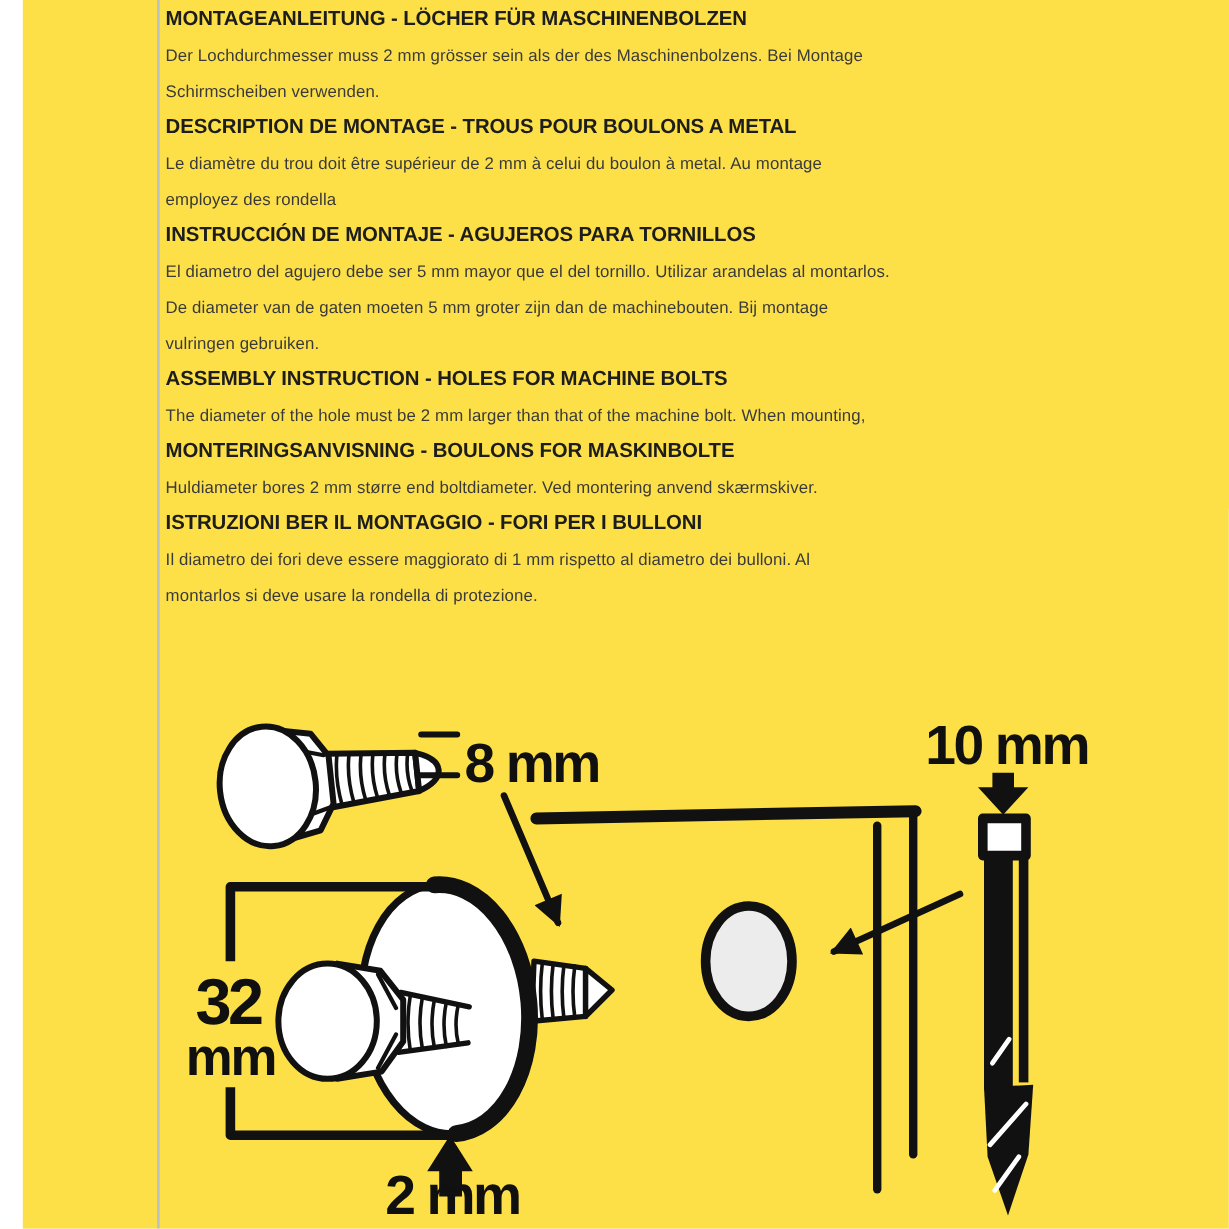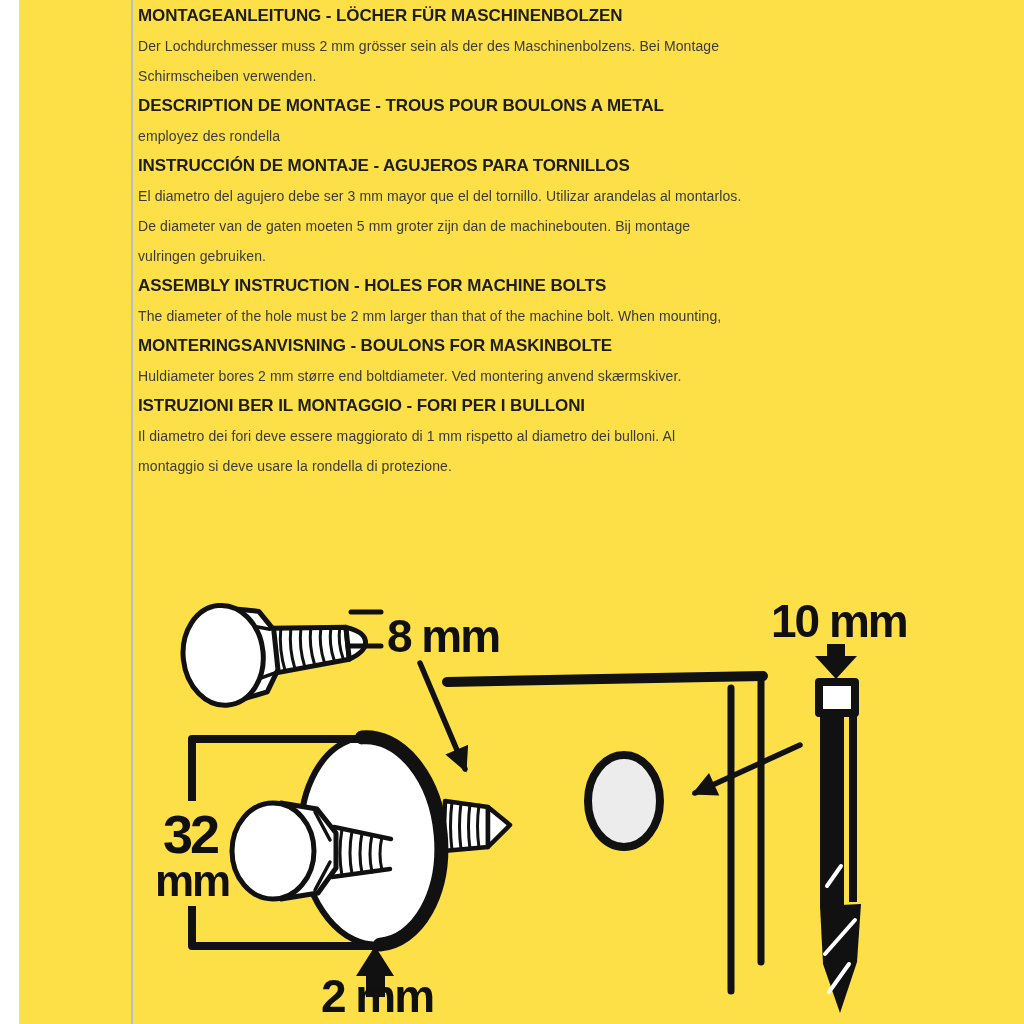--- a/index.html
+++ b/index.html
@@ -25,47 +25,48 @@
 
   <div class="text-col" id="sections-root">
     <section class="section">
       <div class="heading">MONTAGEANLEITUNG - LÖCHER FÜR MASCHINENBOLZEN</div>
     <div class="tline">Der Lochdurchmesser muss 2 mm grösser sein als der des Maschinenbolzens. Bei Montage</div>
         <div class="tline">Schirmscheiben verwenden.</div>
       </section>
 
     <section class="section">
       <div class="heading">DESCRIPTION DE MONTAGE - TROUS POUR BOULONS A METAL</div>
+    <div class="tline">Le diamètre du trou doit être supérieur de 2 mm à celui du boulon à metal. Au montage</div>
         <div class="tline">employez des rondella</div>
       </section>
 
     <section class="section">
       <div class="heading">INSTRUCCIÓN DE MONTAJE - AGUJEROS PARA TORNILLOS</div>
-    <div class="tline">El diametro del agujero debe ser 3 mm mayor que el del tornillo. Utilizar arandelas al montarlos.</div>
+    <div class="tline">El diametro del agujero debe ser 5 mm mayor que el del tornillo. Utilizar arandelas al montarlos.</div>
       </section>
 
     <section class="section">
     <div class="tline">De diameter van de gaten moeten 5 mm groter zijn dan de machinebouten. Bij montage</div>
         <div class="tline">vulringen gebruiken.</div>
       </section>
 
     <section class="section">
       <div class="heading">ASSEMBLY INSTRUCTION - HOLES FOR MACHINE BOLTS</div>
     <div class="tline">The diameter of the hole must be 2 mm larger than that of the machine bolt. When mounting,</div>
       </section>
 
     <section class="section">
       <div class="heading">MONTERINGSANVISNING - BOULONS FOR MASKINBOLTE</div>
     <div class="tline">Huldiameter bores 2 mm større end boltdiameter. Ved montering anvend skærmskiver.</div>
       </section>
 
     <section class="section">
       <div class="heading">ISTRUZIONI BER IL MONTAGGIO - FORI PER I BULLONI</div>
     <div class="tline">Il diametro dei fori deve essere maggiorato di 1 mm rispetto al diametro dei bulloni. Al</div>
-        <div class="tline">montaggio si deve usare la rondella di protezione.</div>
+        <div class="tline">montarlos si deve usare la rondella di protezione.</div>
       </section>
   </div>
 
   <svg width="1024" height="1024" viewBox="0 0 1024 1024" style="position:absolute;left:0;top:0;" stroke-linecap="round" stroke-linejoin="round">
     <defs>
       <marker id="arrow" viewBox="0 0 10 10" refX="8.5" refY="5" markerWidth="5.5" markerHeight="4.5" orient="auto" markerUnits="strokeWidth">
         <path d="M0,0 L10,5 L0,10 z" fill="#111"></path>
       </marker>
     </defs>
 

